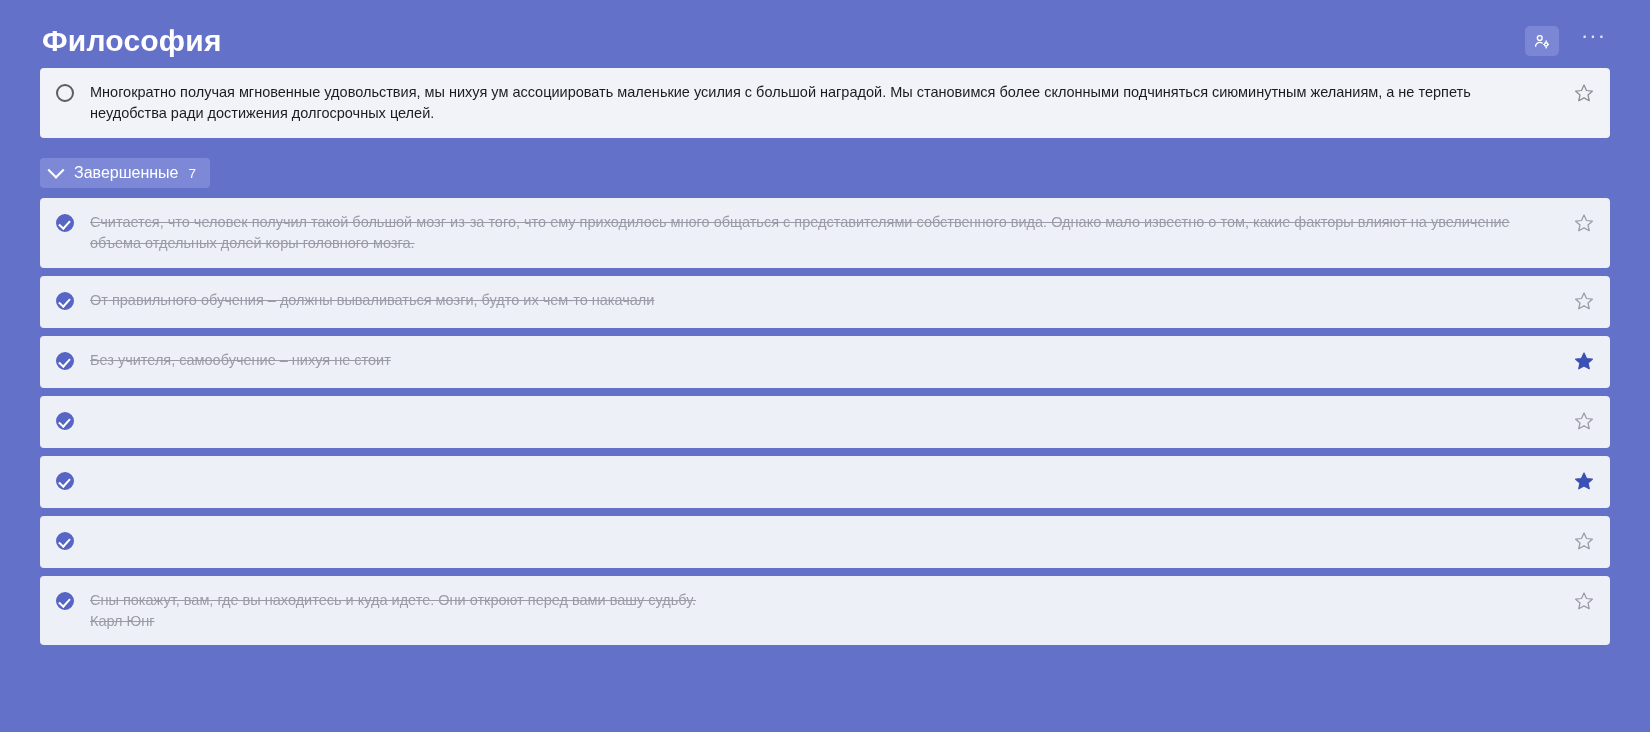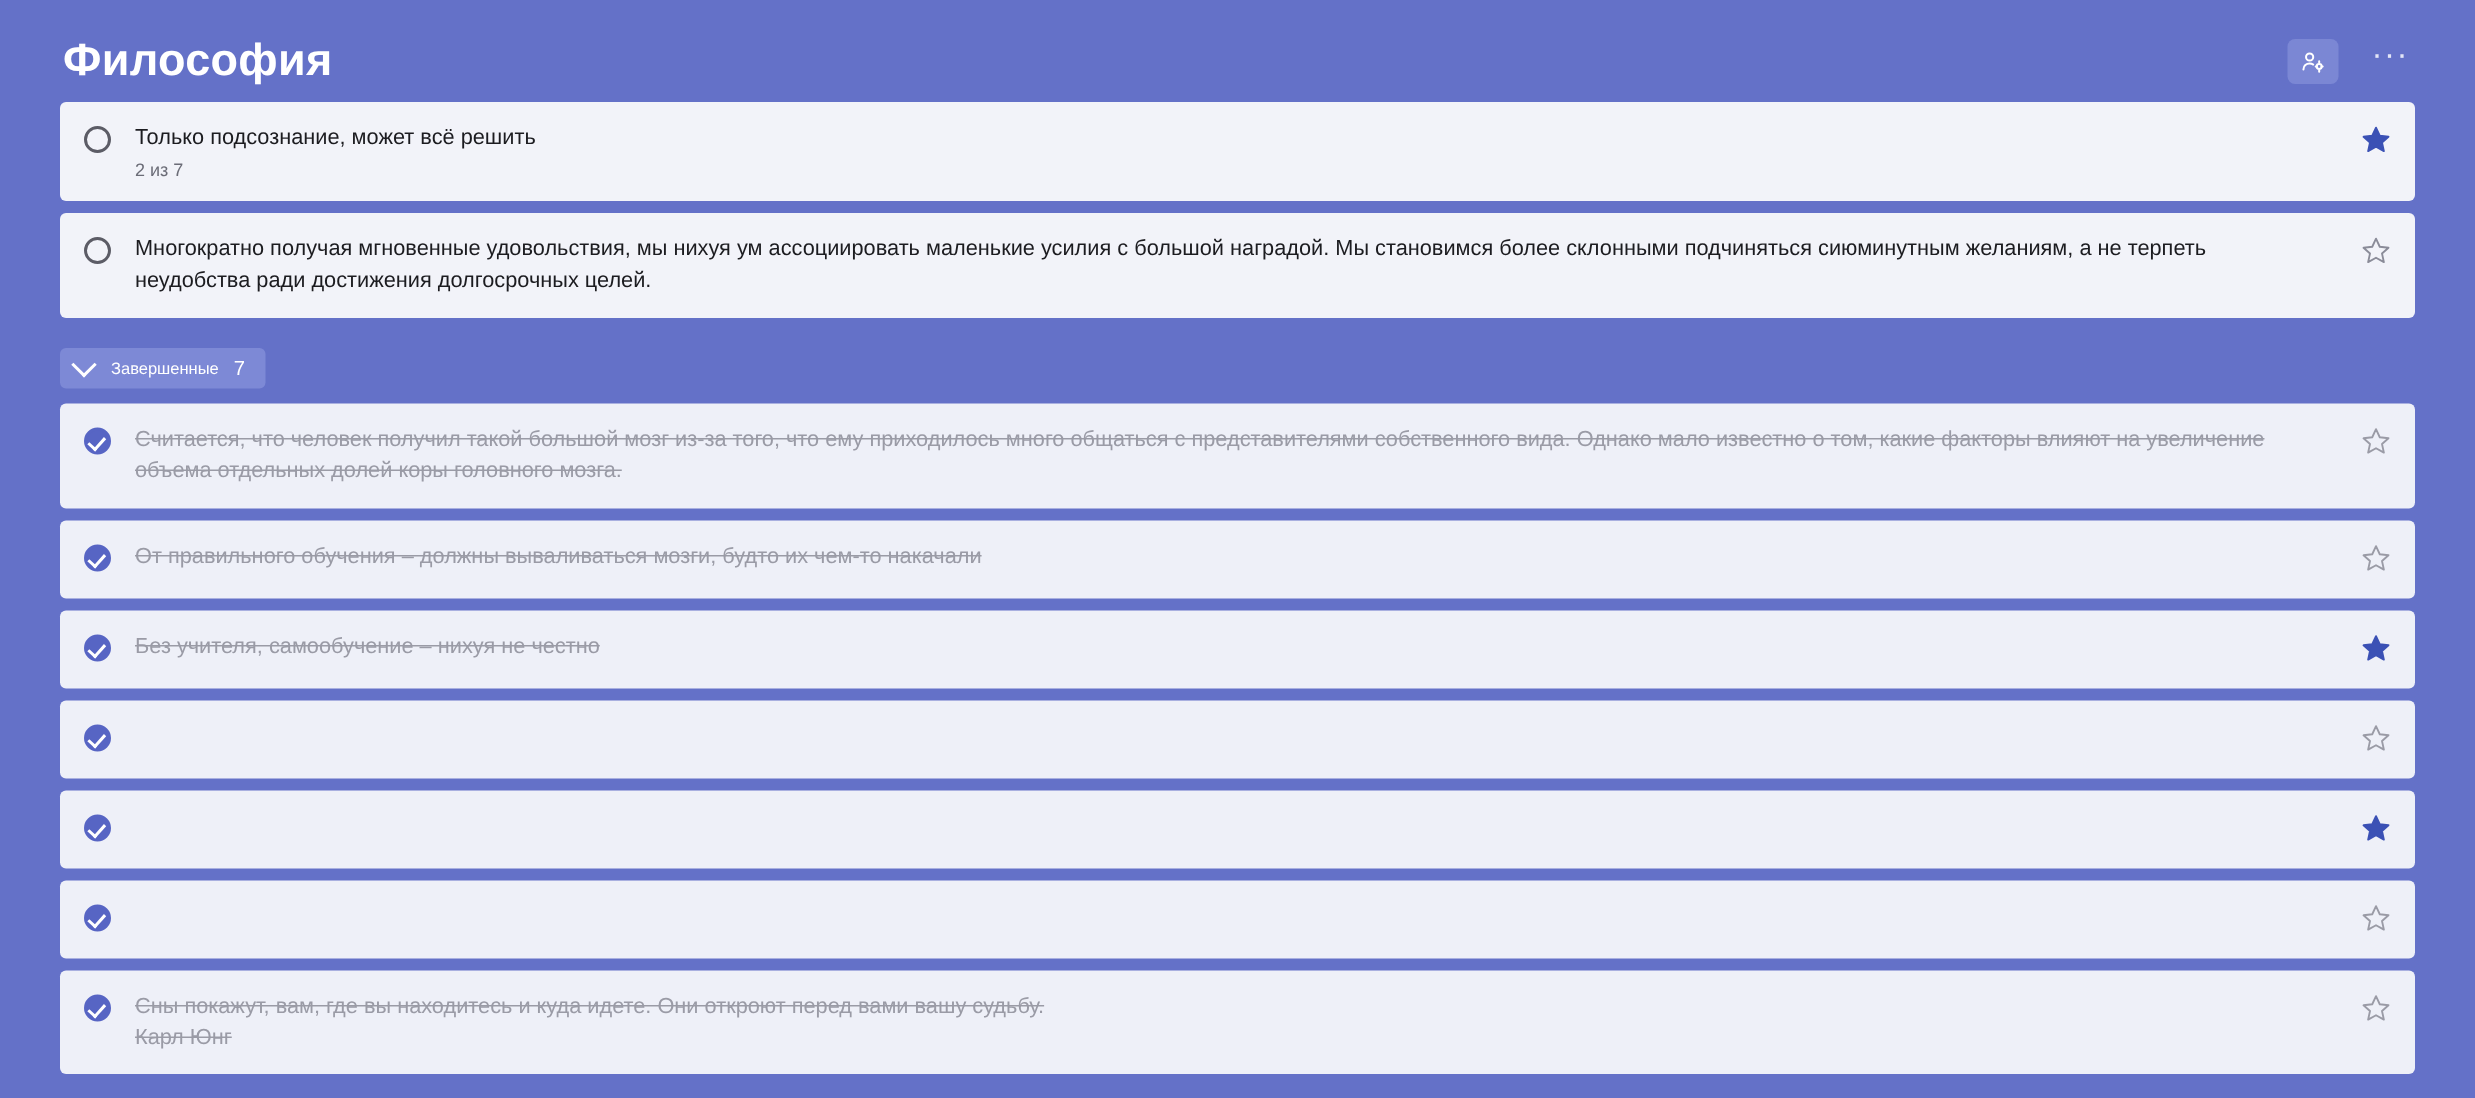--- a/index.html
+++ b/index.html
@@ -156,21 +156,21 @@
     display: inline-block;
     width: 10px;
     height: 10px;
     border-right: 2px solid #ffffff;
     border-bottom: 2px solid #ffffff;
     transform: rotate(45deg) translate(-2px,-2px);
     margin-right: 2px;
   }
   .section-label {
     color: #ffffff;
-    font-size: 11px;
+    font-size: 16px;
   }
   .section-count {
     color: #ffffff;
     font-size: 13.5px;
   }
 </style>
 </head>
 <body>
 
 <div class="app">
@@ -187,34 +187,20 @@
           <path d="M17.5 13.2v-1.4M17.5 21.2v-1.4M20.6 16.5h-1M15.4 16.5h-1"></path>
         </svg>
       </div>
       <div class="more-btn">···</div>
     </div>
   </div>
 
   
   <div class="task-list">
 
-    <div class="task">
-      <div class="task-check">
-        <div class="circle"></div>
-      </div>
-      <div class="task-body">
-        <div class="task-text">Только подсознание, может всё решить</div>
-        <div class="task-sub">2 из 7</div>
-      </div>
-      <div class="star">
-        <svg width="20" height="20" viewBox="0 0 24 24" fill="#3b51b5" stroke="#3b51b5" stroke-width="1.5" stroke-linejoin="round">
-          <polygon points="12,2.5 15,9 22,9.8 16.8,14.4 18.3,21.3 12,17.8 5.7,21.3 7.2,14.4 2,9.8 9,9"></polygon>
-        </svg>
-      </div>
-    </div>
 
     <div class="task">
       <div class="task-check">
         <div class="circle"></div>
       </div>
       <div class="task-body">
         <div class="task-text">Многократно получая мгновенные удовольствия, мы нихуя ум ассоциировать маленькие усилия с большой наградой. Мы становимся более склонными подчиняться сиюминутным желаниям, а не терпеть неудобства ради достижения долгосрочных целей.</div>
       </div>
       <div class="star">
         <svg width="20" height="20" viewBox="0 0 24 24" fill="none" stroke="#8b8c99" stroke-width="1.5" stroke-linejoin="round">
@@ -261,21 +247,21 @@
           <polygon points="12,2.5 15,9 22,9.8 16.8,14.4 18.3,21.3 12,17.8 5.7,21.3 7.2,14.4 2,9.8 9,9"></polygon>
         </svg>
       </div>
     </div>
 
     <div class="task completed">
       <div class="task-check">
         <div class="circle done"></div>
       </div>
       <div class="task-body">
-        <div class="task-text">Без учителя, самообучение – нихуя не честно</div>
+        <div class="task-text">Без учителя, самообучение – нихуя не стоит</div>
       </div>
       <div class="star">
         <svg width="20" height="20" viewBox="0 0 24 24" fill="#3b51b5" stroke="#3b51b5" stroke-width="1.5" stroke-linejoin="round">
           <polygon points="12,2.5 15,9 22,9.8 16.8,14.4 18.3,21.3 12,17.8 5.7,21.3 7.2,14.4 2,9.8 9,9"></polygon>
         </svg>
       </div>
     </div>
 
     <div class="task completed">
       <div class="task-check">

